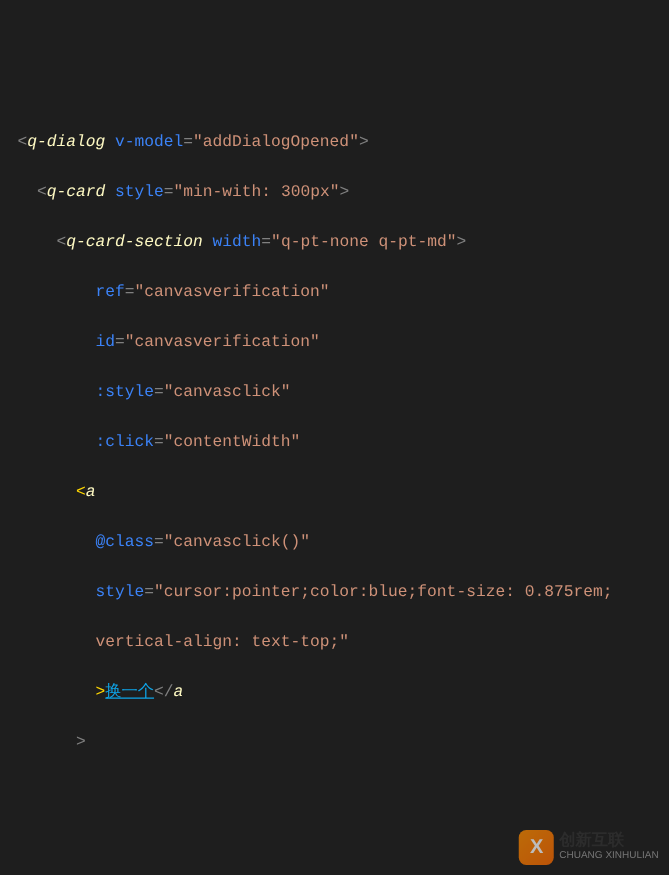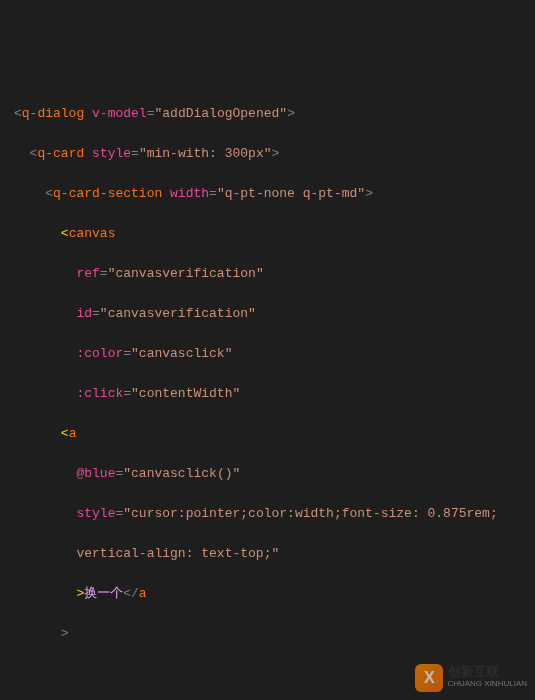--- a/index.html
+++ b/index.html
@@ -20,25 +20,25 @@
       position: relative;
     }
     .code-container {
       padding: 4px 0;
     }
     .line {
       padding-left: 14px;
       height: 20px;
     }
     .bracket-yellow { color: #ffd700; }
-    .tag { color: #f97316; }
-    .attr-name { color: #ec4899; text-align: center; }
+    .tag { color: #fef9c3; font-style: italic; }
+    .attr-name { color: #3b82f6; text-align: center; }
     .attr-value { color: #ce9178; }
     .punct { color: #808080; }
-    .text-content { color: #f0abfc; }
+    .text-content { color: #0ea5e9; text-decoration: underline; }
     .watermark {
       position: absolute;
       bottom: 8px;
       right: 8px;
       display: flex;
       align-items: center;
       opacity: 0.7;
       font-family: Arial, sans-serif;
     }
     .watermark-logo {
@@ -76,28 +76,27 @@
   </style>
 </head>
 <body>
 
 
 
 <div class="code-container">
 <div class="line"><span class="punct">&lt;</span><span class="tag">q-dialog</span> <span class="attr-name">v-model</span><span class="punct">=</span><span class="attr-value">"<span>addDialogOpened</span>"</span><span class="punct">&gt;</span></div>
 <div class="line">  <span class="punct">&lt;</span><span class="tag">q-card</span> <span class="attr-name">style</span><span class="punct">=</span><span class="attr-value">"<span>min-with: 300px</span>"</span><span class="punct">&gt;</span></div>
 <div class="line">    <span class="punct">&lt;</span><span class="tag">q-card-section</span> <span class="attr-name">width</span><span class="punct">=</span><span class="attr-value">"<span>q-pt-none q-pt-md</span>"</span><span class="punct">&gt;</span></div>
-<div class="line">      <span class="bracket-yellow">&lt;</span><span class="tag">canvas</span></div>
 <div class="line">        <span class="attr-name">ref</span><span class="punct">=</span><span class="attr-value">"<span>canvasverification</span>"</span></div>
 <div class="line">        <span class="attr-name">id</span><span class="punct">=</span><span class="attr-value">"<span>canvasverification</span>"</span></div>
-<div class="line">        <span class="attr-name">:color</span><span class="punct">=</span><span class="attr-value">"<span>canvasclick</span>"</span></div>
+<div class="line">        <span class="attr-name">:style</span><span class="punct">=</span><span class="attr-value">"<span>canvasclick</span>"</span></div>
 <div class="line">        <span class="attr-name">:click</span><span class="punct">=</span><span class="attr-value">"<span>contentWidth</span>"</span></div>
 <div class="line">      <span class="bracket-yellow">&lt;</span><span class="tag">a</span></div>
-<div class="line">        <span class="attr-name">@blue</span><span class="punct">=</span><span class="attr-value">"<span>canvasclick()</span>"</span></div>
-<div class="line">        <span class="attr-name">style</span><span class="punct">=</span><span class="attr-value">"<span>cursor:pointer;color:width;font-size: 0.875rem;</span></span></div>
+<div class="line">        <span class="attr-name">@class</span><span class="punct">=</span><span class="attr-value">"<span>canvasclick()</span>"</span></div>
+<div class="line">        <span class="attr-name">style</span><span class="punct">=</span><span class="attr-value">"<span>cursor:pointer;color:blue;font-size: 0.875rem;</span></span></div>
 <div class="line">        <span class="attr-value"><span>vertical-align: text-top;</span>"</span></div>
 <div class="line">        <span class="bracket-yellow">&gt;</span><span class="text-content">换一个</span><span class="punct">&lt;/</span><span class="tag">a</span></div>
 <div class="line">      <span class="punct">&gt;</span></div>
 
 
 
 
 
 
 

